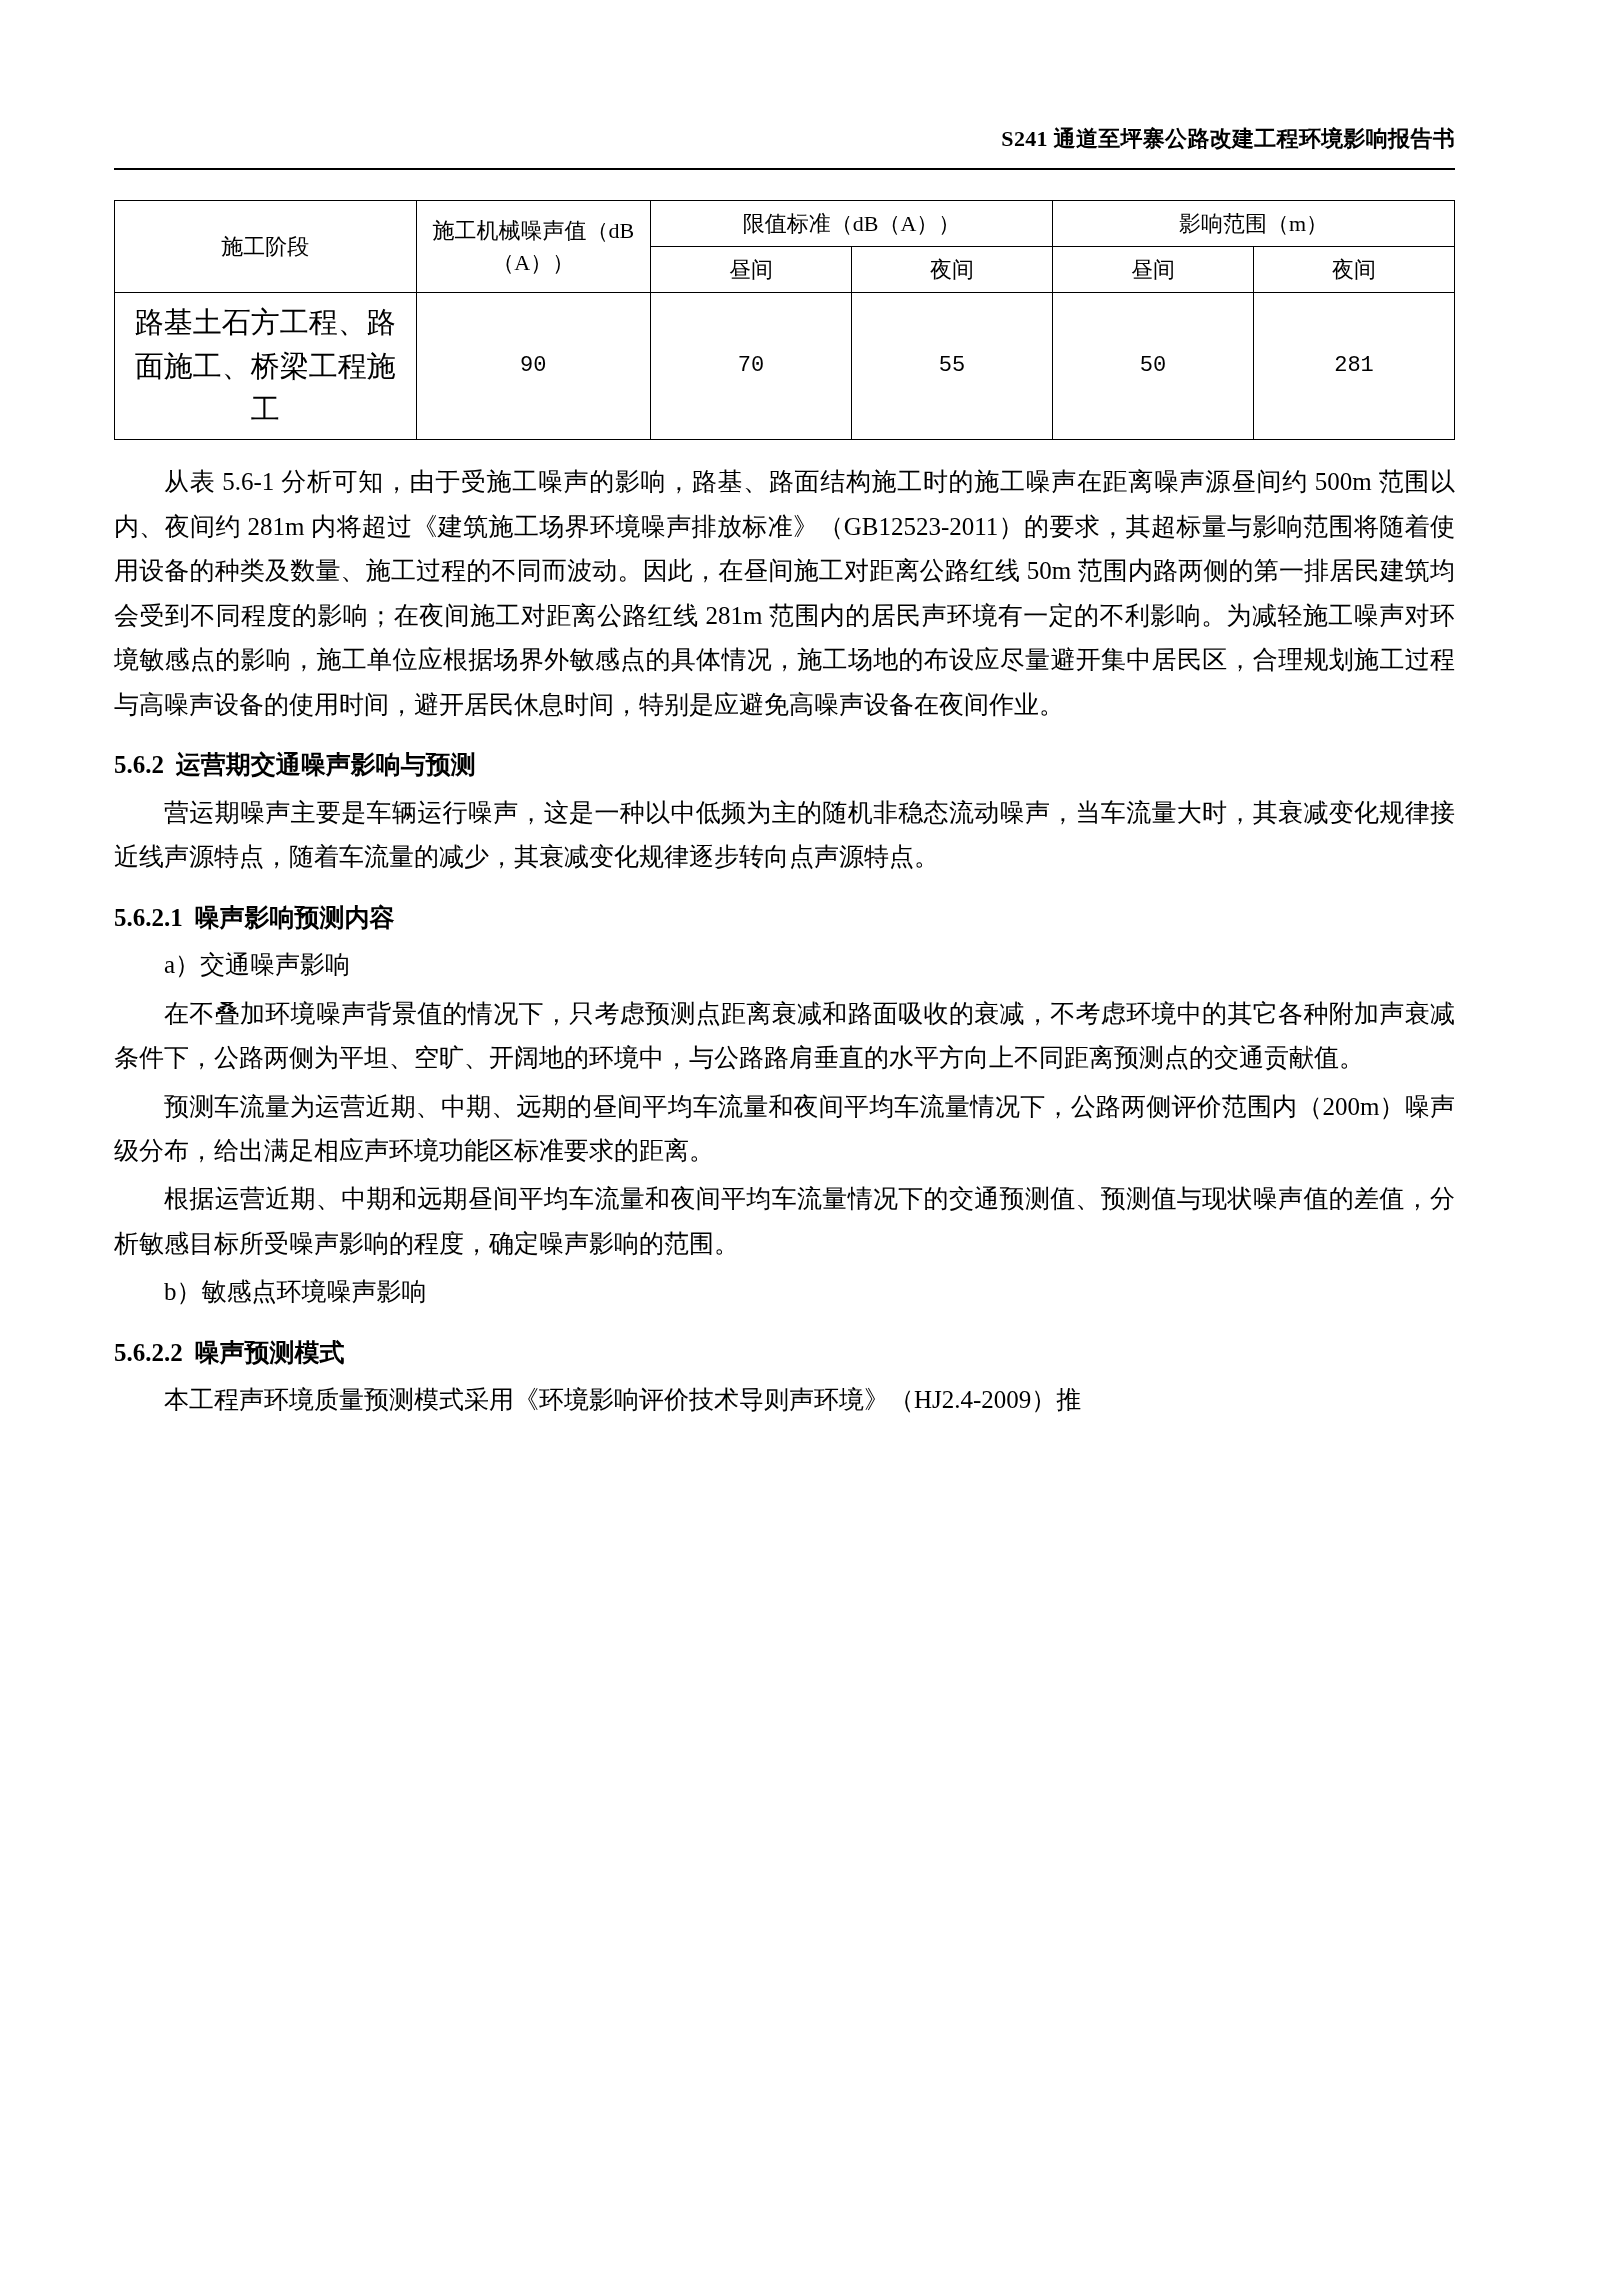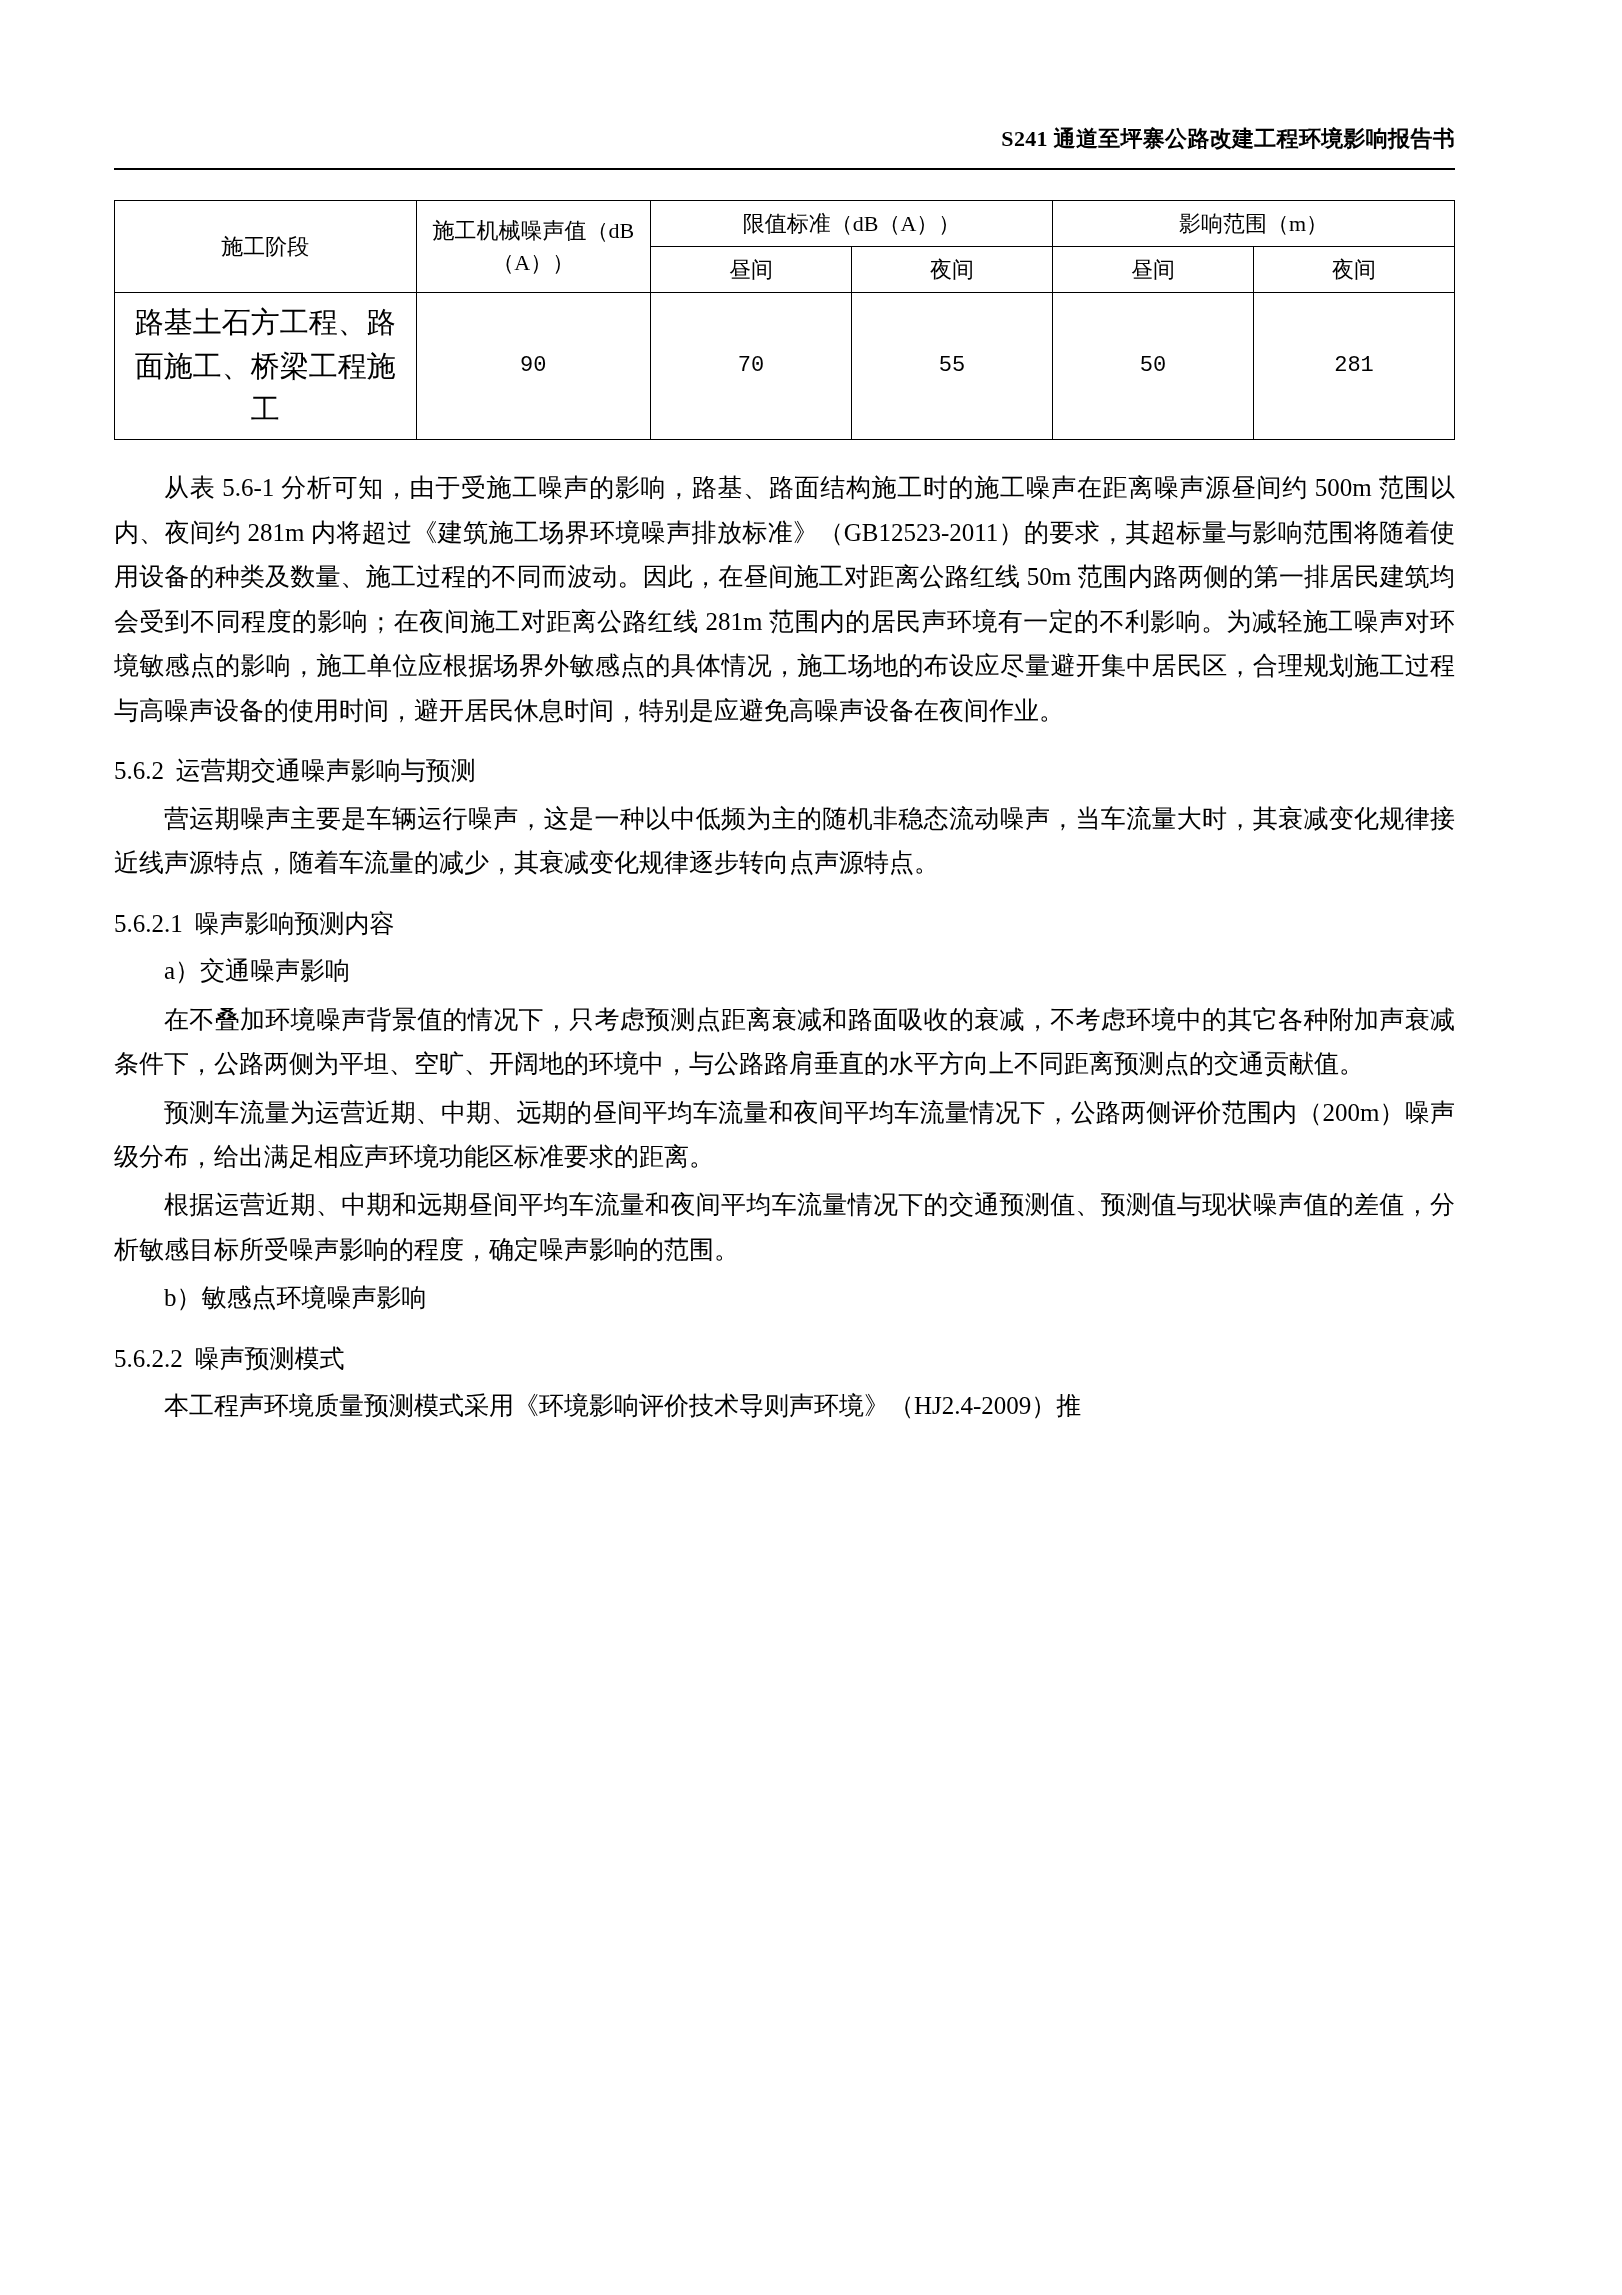--- a/index.html
+++ b/index.html
@@ -63,36 +63,36 @@
   p.body {
     font-size: 25px;
     line-height: 1.78;
     text-align: justify;
     text-justify: inter-ideograph;
     margin: 0 0 3.9px 0;
     text-indent: 2em;
   }
   h3.sec {
     font-size: 25px;
-    font-weight: normal;
+    font-weight: bold;
     margin: 17px 0 3.9px 0;
     line-height: 1.7;
   }
   h3.sec .numpart {
     margin-right: 11.8px;
   }
   .pagenum {
     position: absolute;
     bottom: 79px;
     left: 0;
     right: 0;
     text-align: center;
     font-size: 21px;
   }
-  .tbl-wrap { margin-bottom: 26px; }
+  .tbl-wrap { margin-bottom: 20px; }
 </style>
 </head>
 <body>
 
 <div class="page">
 
   <div class="header">
     <span>S241 通道至坪寨公路改建工程环境影响报告书</span>
   </div>
   <div class="header-rule"></div>

